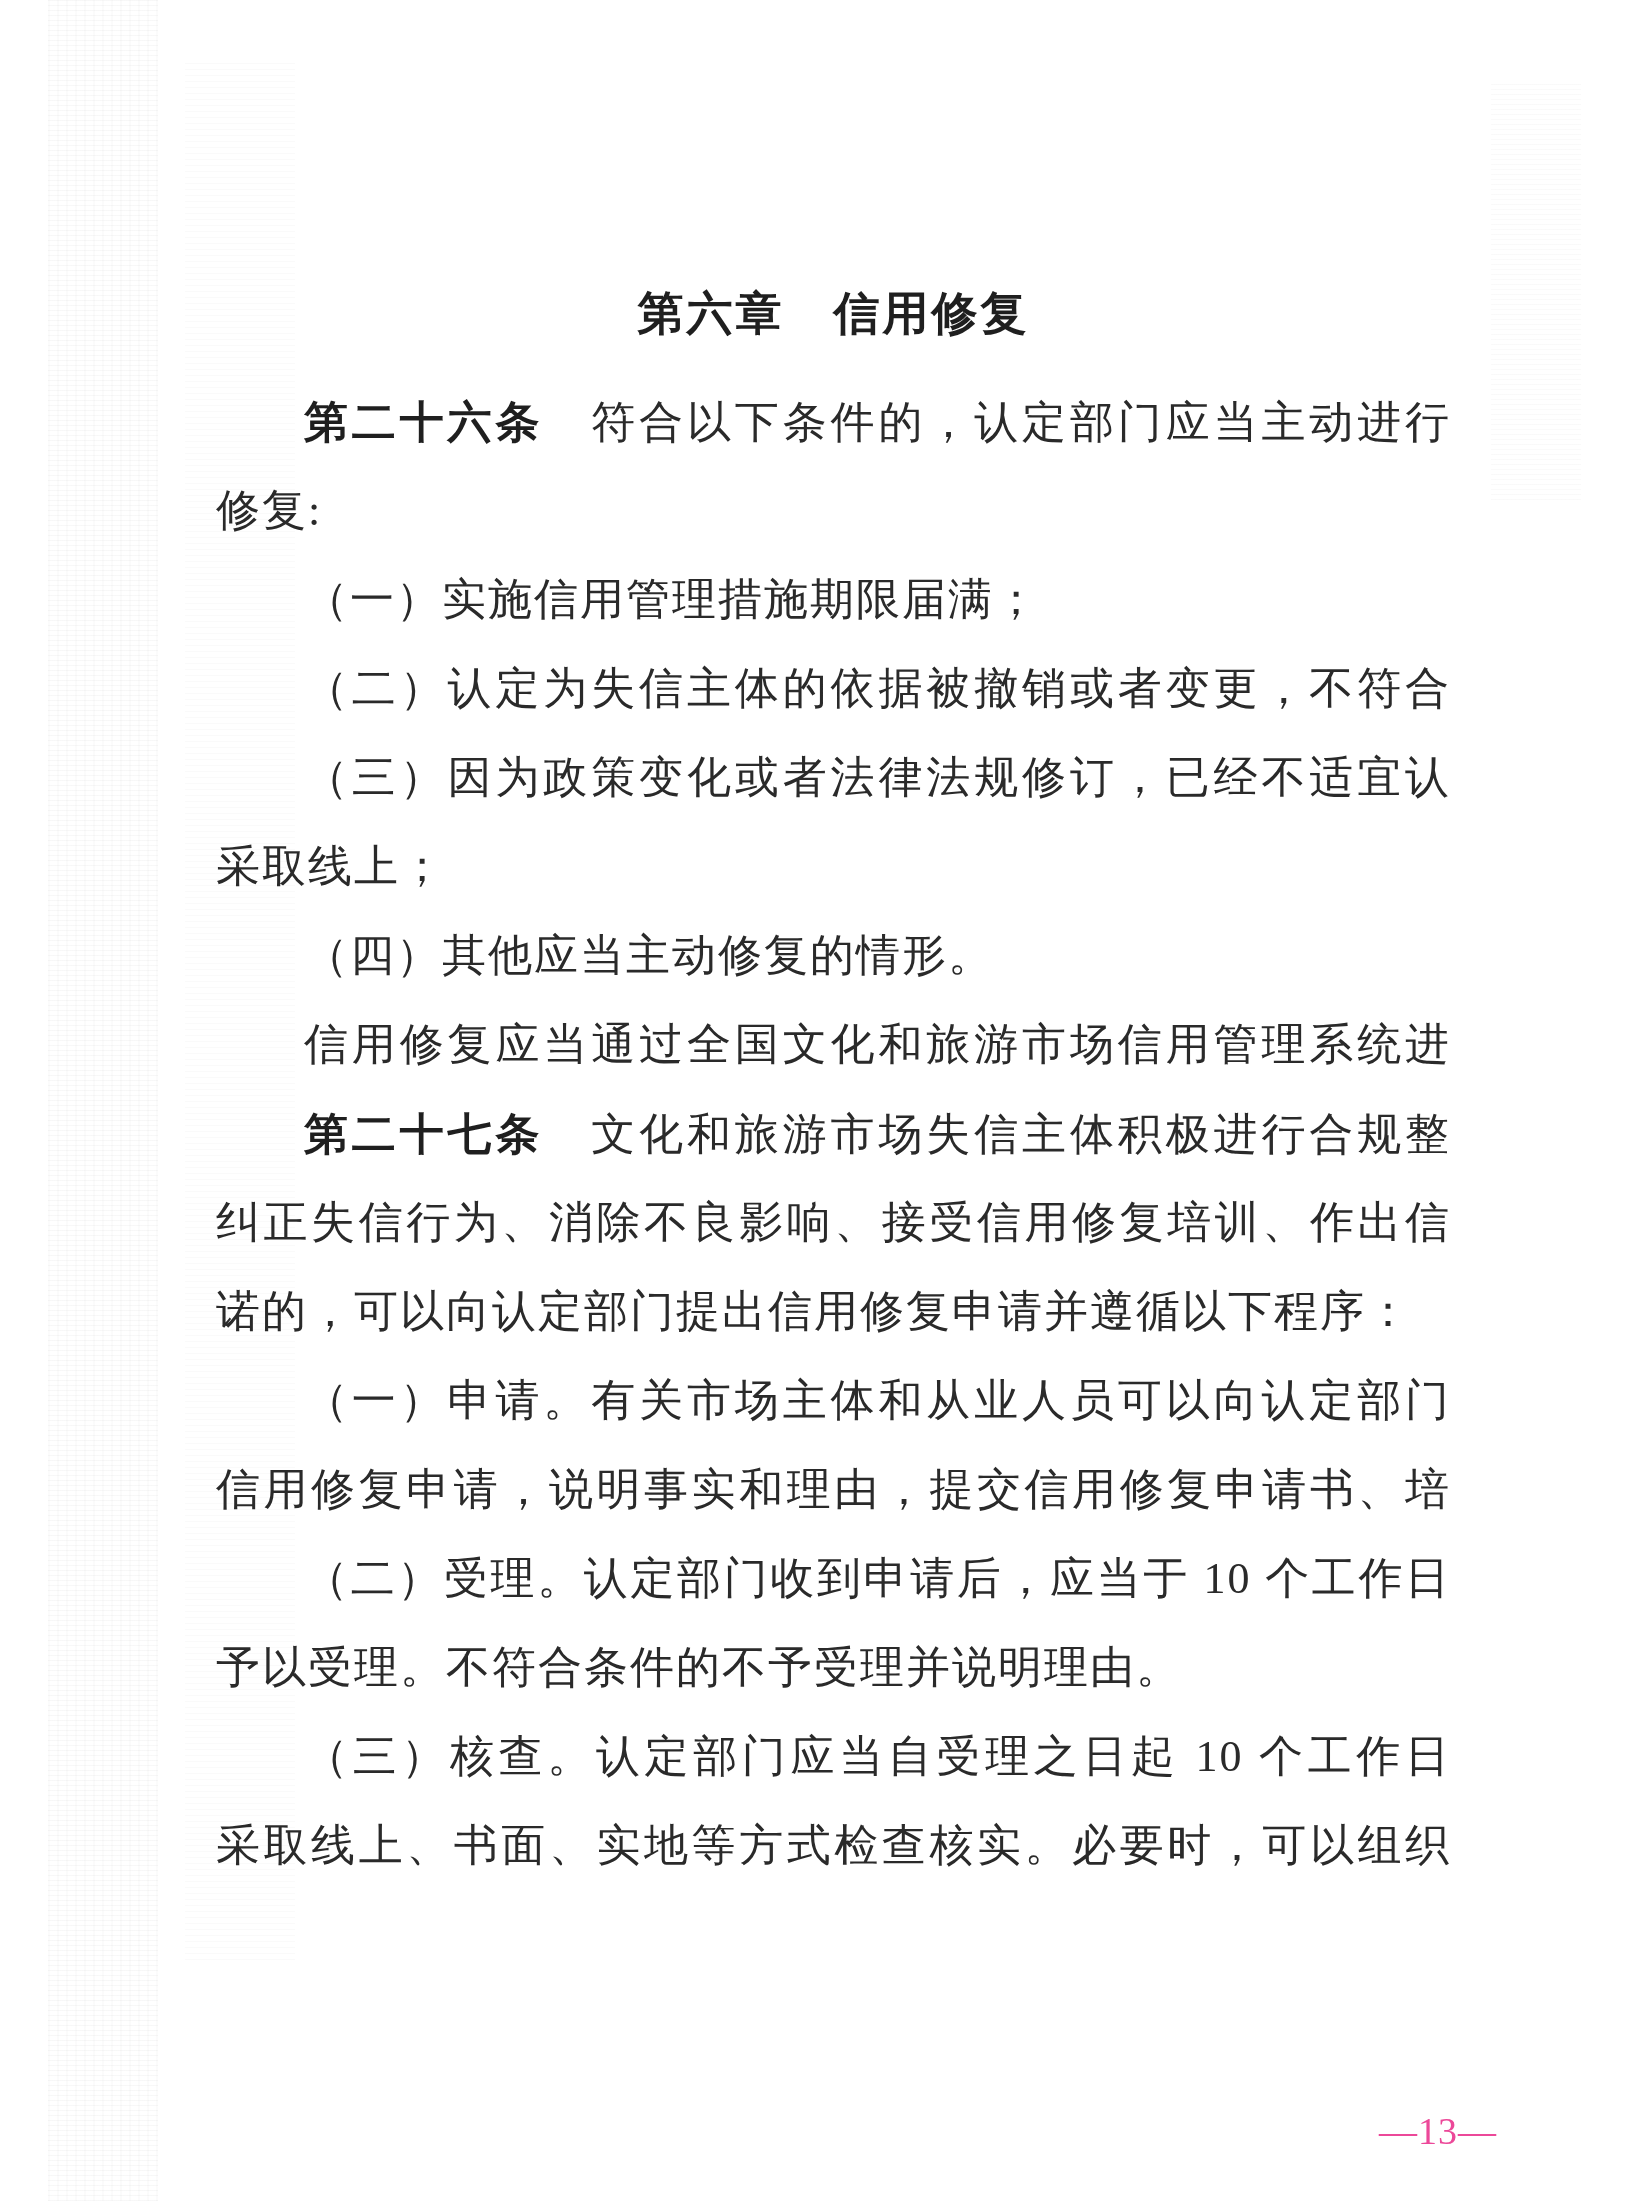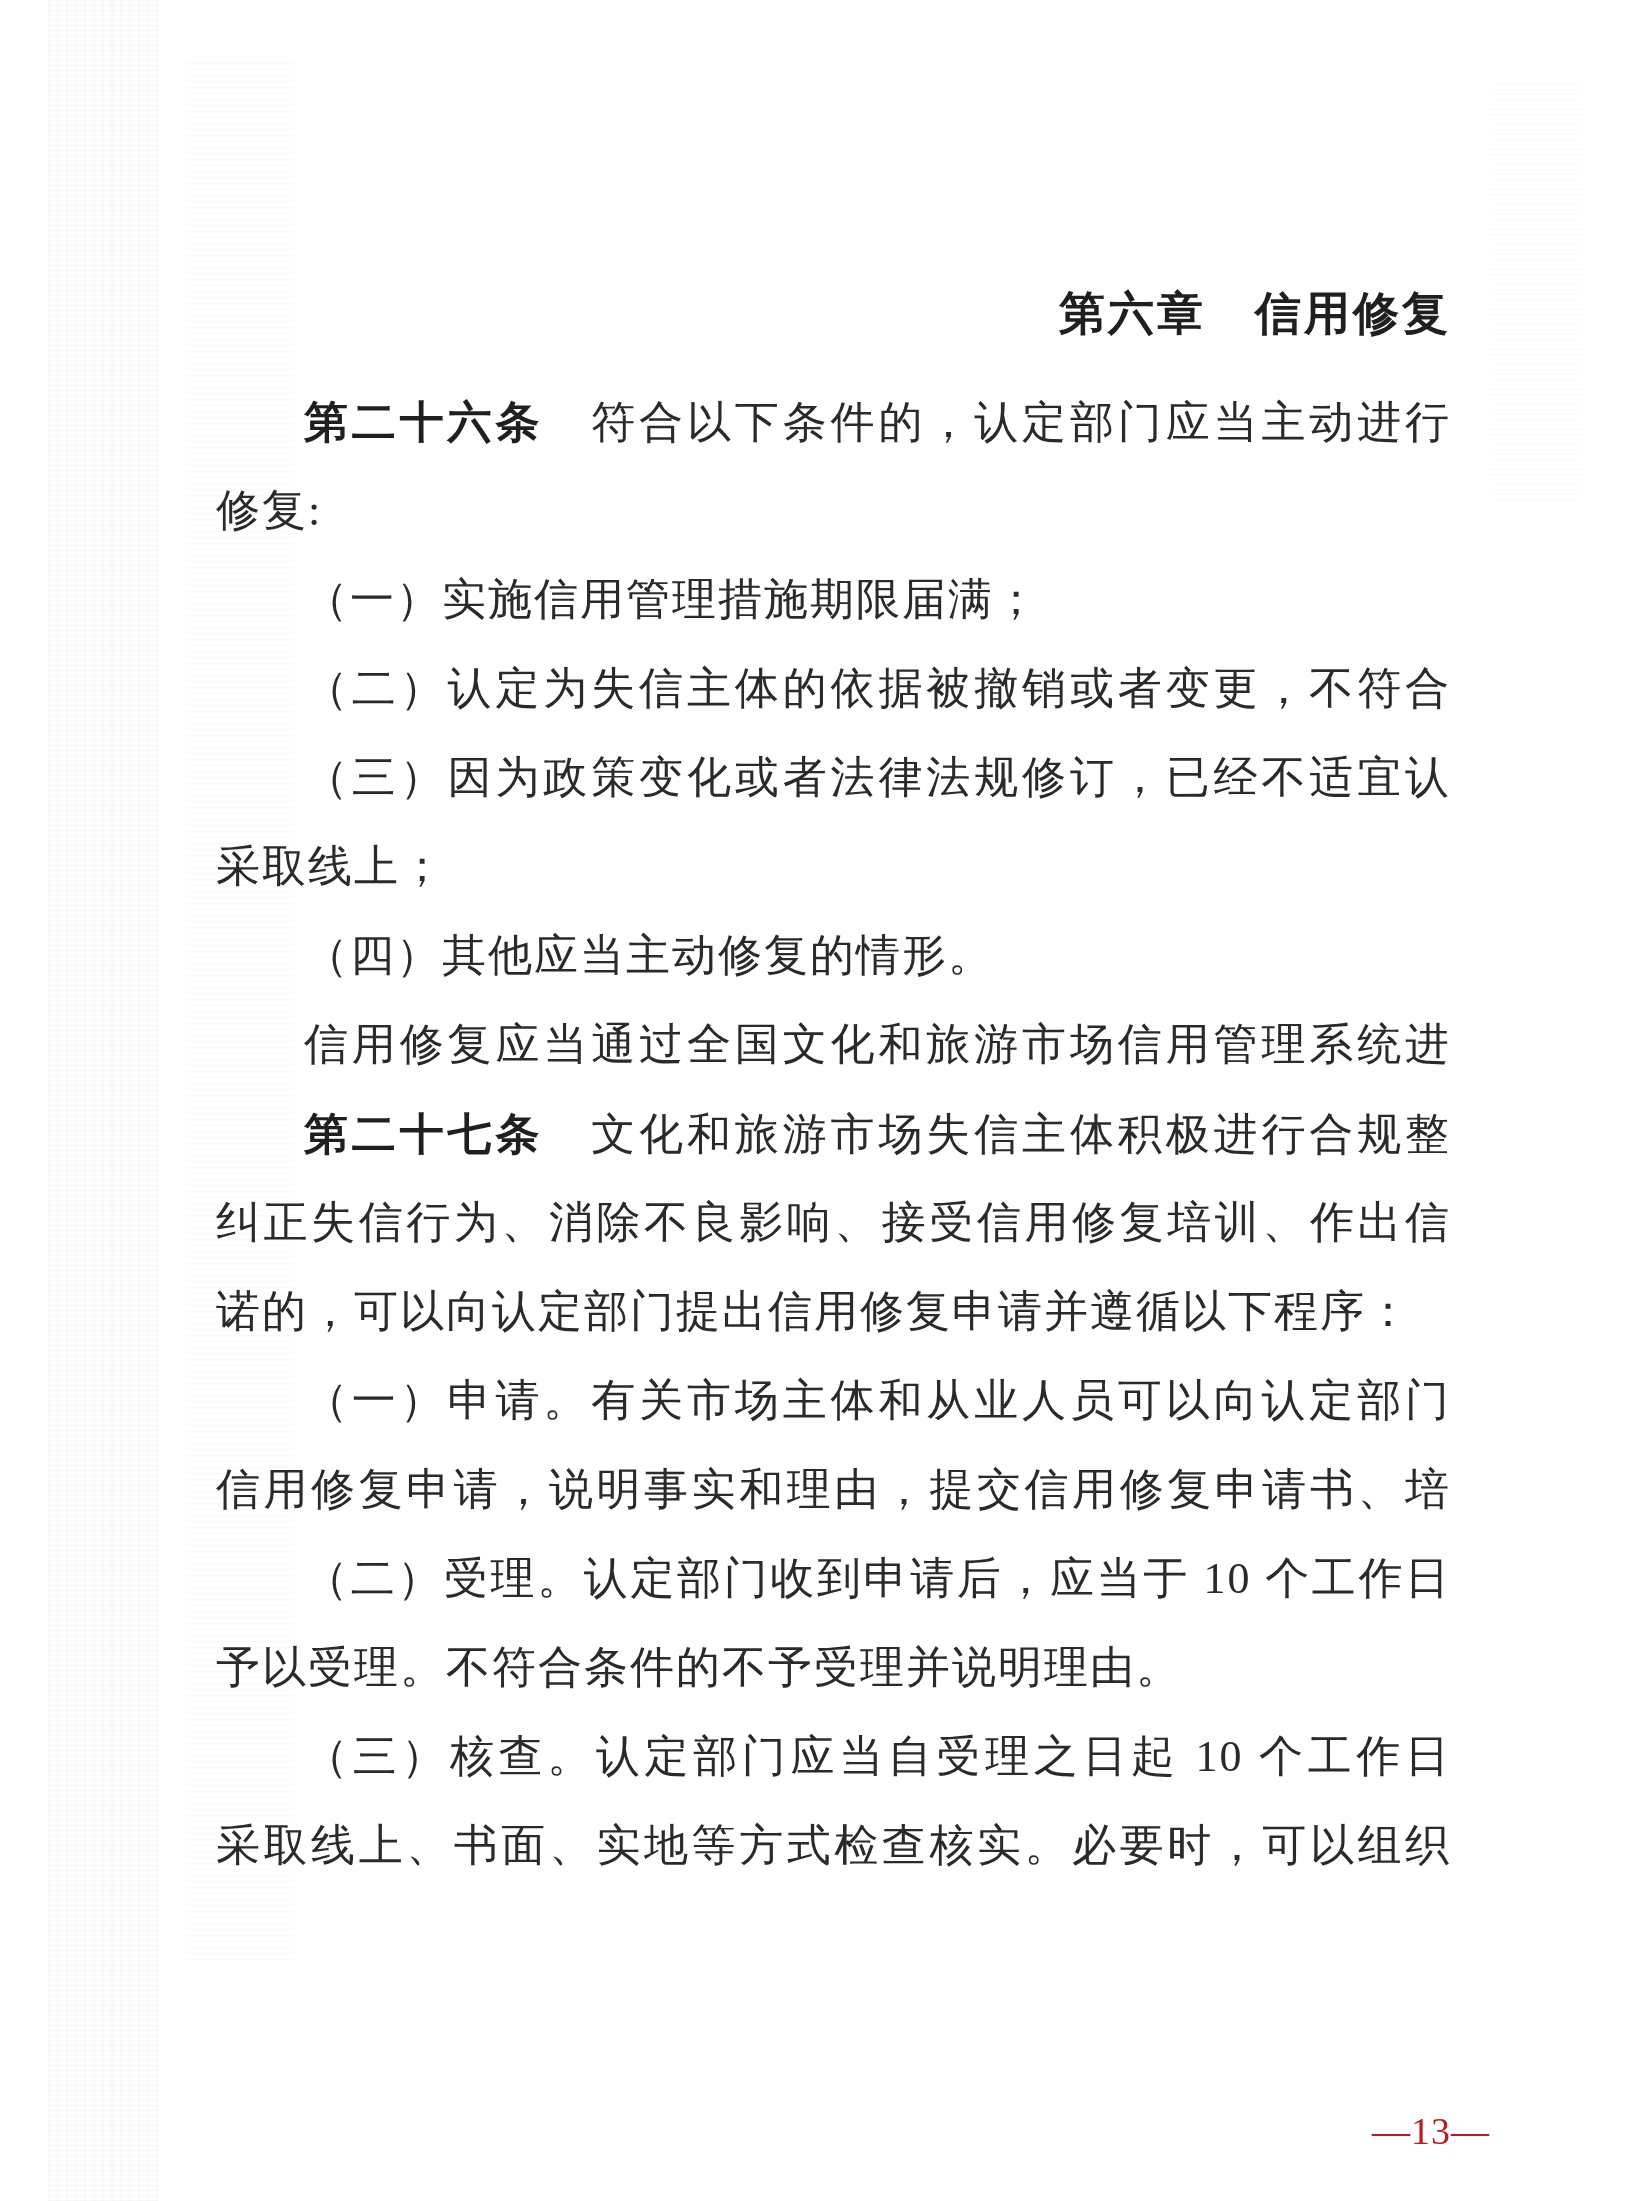--- a/index.html
+++ b/index.html
@@ -26,21 +26,21 @@
   .scan-noise-3 {
     position: absolute; top: 80px; right: 70px; width: 90px; height: 420px;
     background: repeating-linear-gradient(0deg, rgba(120,120,120,0.04) 0 1px, transparent 1px 5px);
     pointer-events: none;
   }
   .content {
     position: absolute; top: 0; left: 0; right: 0;
     padding: 283px 200px 0 216px;
   }
   .chapter-title {
-    text-align: right;
+    text-align: center;
     font-family: "Liberation Sans", "DejaVu Sans", sans-serif;
     font-weight: 700;
     font-size: 46px;
     line-height: 60px;
     letter-spacing: 3px;
     margin: 0 0 34px 0;
     color: #1f1f1f;
   }
   .line {
     font-size: 44px;
@@ -53,25 +53,25 @@
   .line.indent { text-indent: 88px; }
   .line.fill { text-align: justify; text-align-last: justify; }
   .lead {
     font-family: "Liberation Sans", "DejaVu Sans", sans-serif;
     font-weight: 700;
     color: #1f1f1f;
   }
   .page-number {
     position: absolute;
     top: 2108px;
-    right: 161px;
+    right: 154px;
     font-size: 38px;
     line-height: 46px;
     letter-spacing: 1px;
-    color: #b91c1c;
+    color: #ec4899;
   }
 </style>
 </head>
 <body>
 
 <div class="scan-noise"></div>
 <div class="scan-noise-2"></div>
 <div class="scan-noise-3"></div>
 
 <div class="content">

